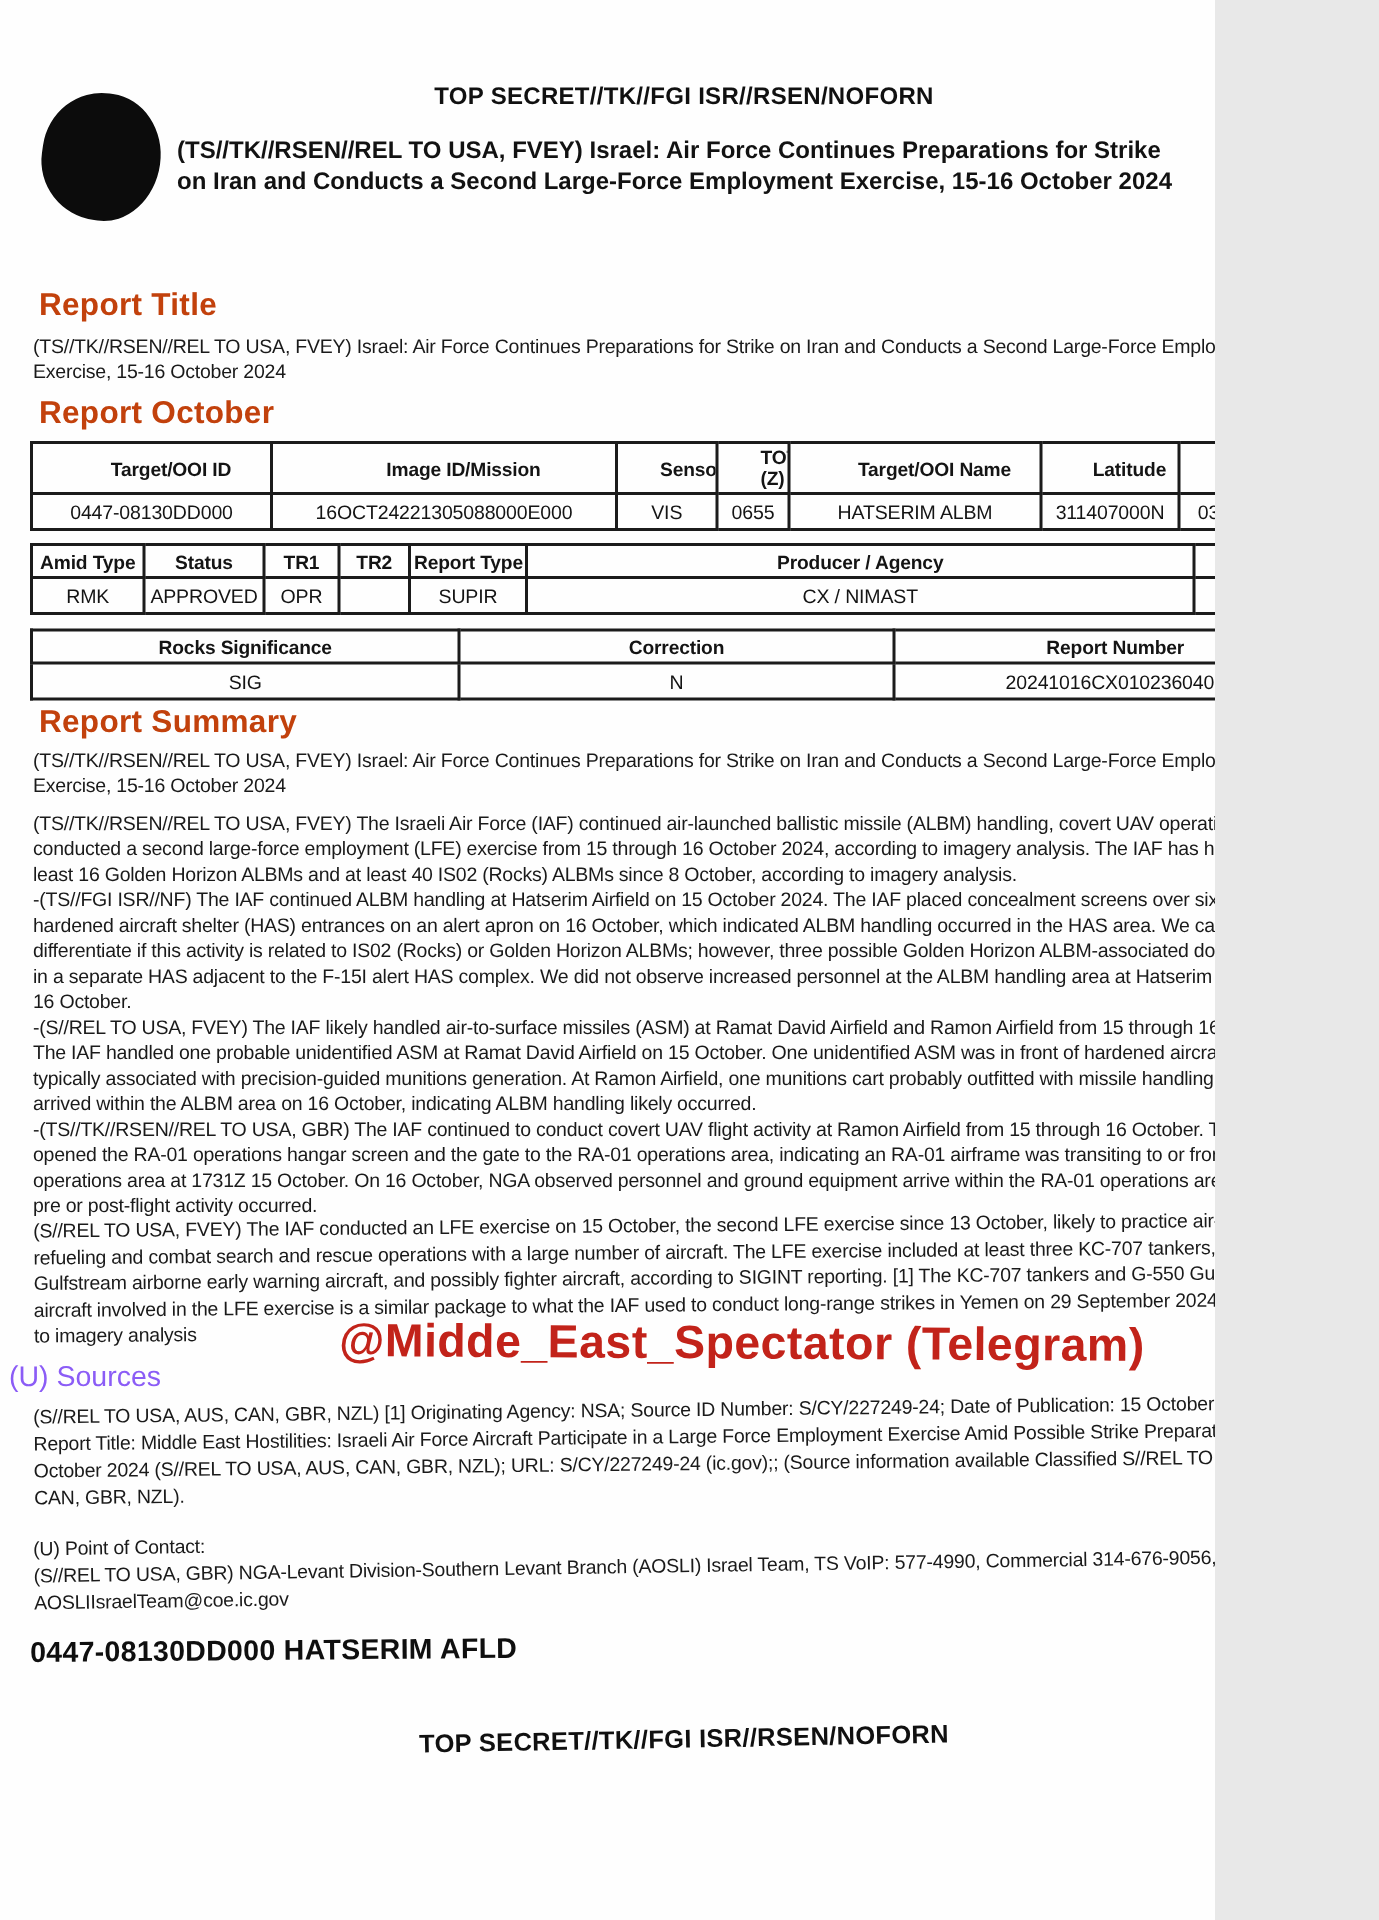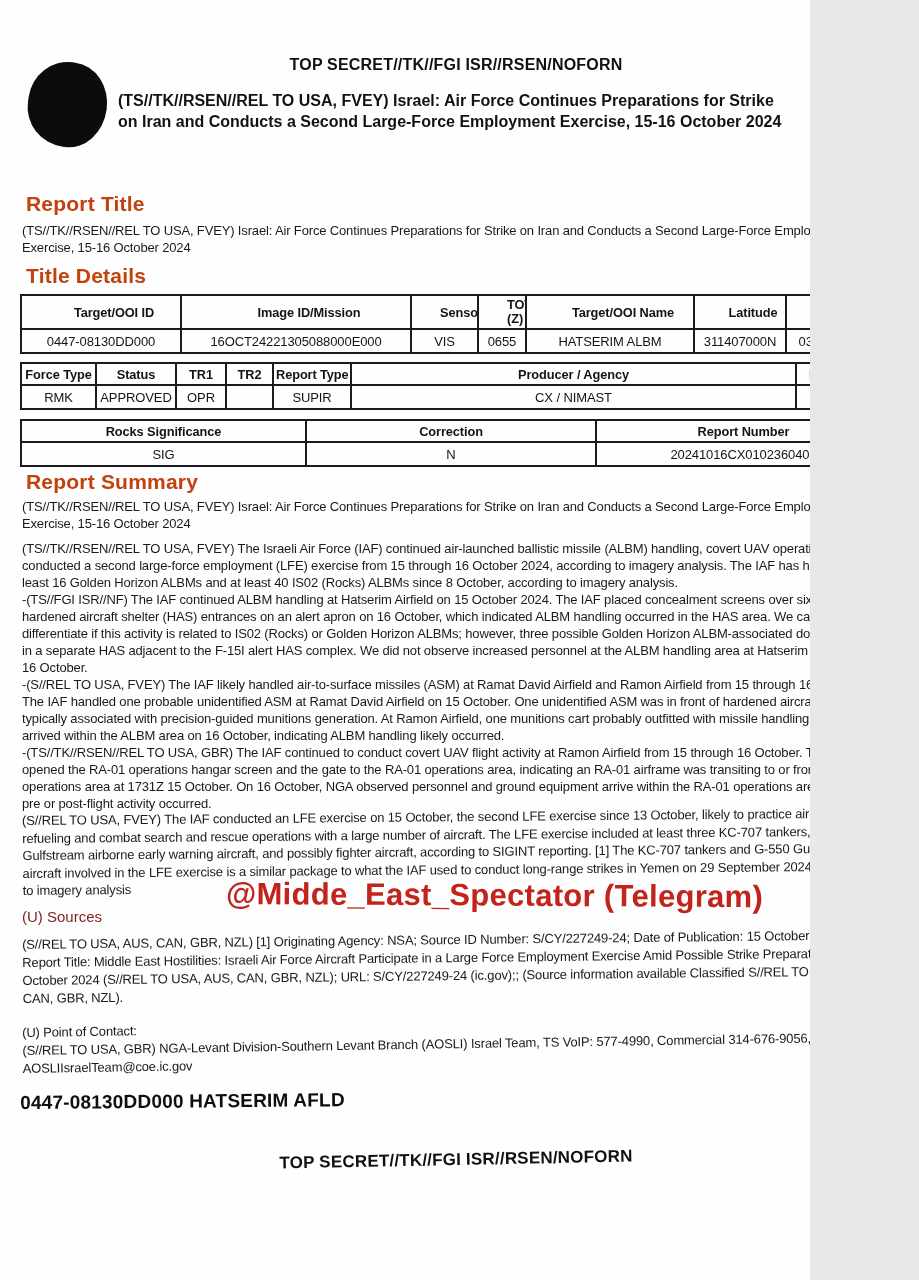--- a/index.html
+++ b/index.html
@@ -44,21 +44,21 @@
     transform:rotate(8deg);
   }
   .scanline{
     left:902px;top:44px;width:2px;height:560px;
     background:linear-gradient(#7f7f7f,#8b8b8b 32%,rgba(160,160,160,0.25));
   }
   .watermark{
     left:226px;top:876px;font-size:31px;font-weight:bold;letter-spacing:0.3px;
     transform:rotate(0.35deg);transform-origin:left center;white-space:nowrap;
   }
-  .sources-label{left:22px;top:908px;font-size:15px;color:#7f1d1d;}
+  .sources-label{left:6px;top:908px;font-size:19px;color:#8b5cf6;}
   .sources-text{
     top:936px;width:854px;line-height:18px;
     transform:rotate(-0.65deg);transform-origin:left top;
   }
   .poc-block{
     top:1024px;width:884px;line-height:18px;white-space:pre-line;
     transform:rotate(-0.9deg);transform-origin:left top;
   }
   .lfe{top:812px;transform:rotate(-0.5deg);transform-origin:left top;line-height:17.5px;}
   .rs-body{top:540px;}
@@ -80,21 +80,21 @@
   <div class="abs scanline"></div>
 
   <div class="abs banner" style="top:56px;">TOP SECRET//TK//FGI ISR//RSEN/NOFORN</div>
 
   <div class="abs doc-title">(TS//TK//RSEN//REL TO USA, FVEY) Israel: Air Force Continues Preparations for Strike
 on Iran and Conducts a Second Large-Force Employment Exercise, 15-16 October 2024</div>
 
   <h2 class="abs sec-heading" style="top:192px;">Report Title</h2>
   <div class="abs body-text" style="top:222px;">(TS//TK//RSEN//REL TO USA, FVEY) Israel: Air Force Continues Preparations for Strike on Iran and Conducts a Second Large-Force Employment Exercise, 15-16 October 2024</div>
 
-  <h2 class="abs sec-heading" style="top:264px;">Title Details</h2>
+  <h2 class="abs sec-heading" style="top:264px;">Report October</h2>
 
   <table class="abs t1" style="left:20px;top:294px;width:870px;">
     <colgroup>
       <col style="width:160px">
         <col style="width:230px">
         <col style="width:67px">
       <col style="width:48px">
         <col style="width:168px">
         <col style="width:92px">
       <col style="width:105px">
@@ -127,21 +127,21 @@
       <col style="width:75px">
         <col style="width:80px">
         <col style="width:50px">
       <col style="width:47px">
         <col style="width:78px">
         <col style="width:445px">
       <col style="width:95px">
     </colgroup>
     <tbody>
         <tr>
-      <th>Force Type</th>
+      <th>Amid Type</th>
       <th>Status</th>
       <th>TR1</th>
       <th>TR2</th>
       <th>Report Type</th>
       <th>Producer / Agency</th>
       <th>DAC Group</th>
     </tr>
     <tr>
       <td>RMK</td>
       <td>APPROVED</td>

